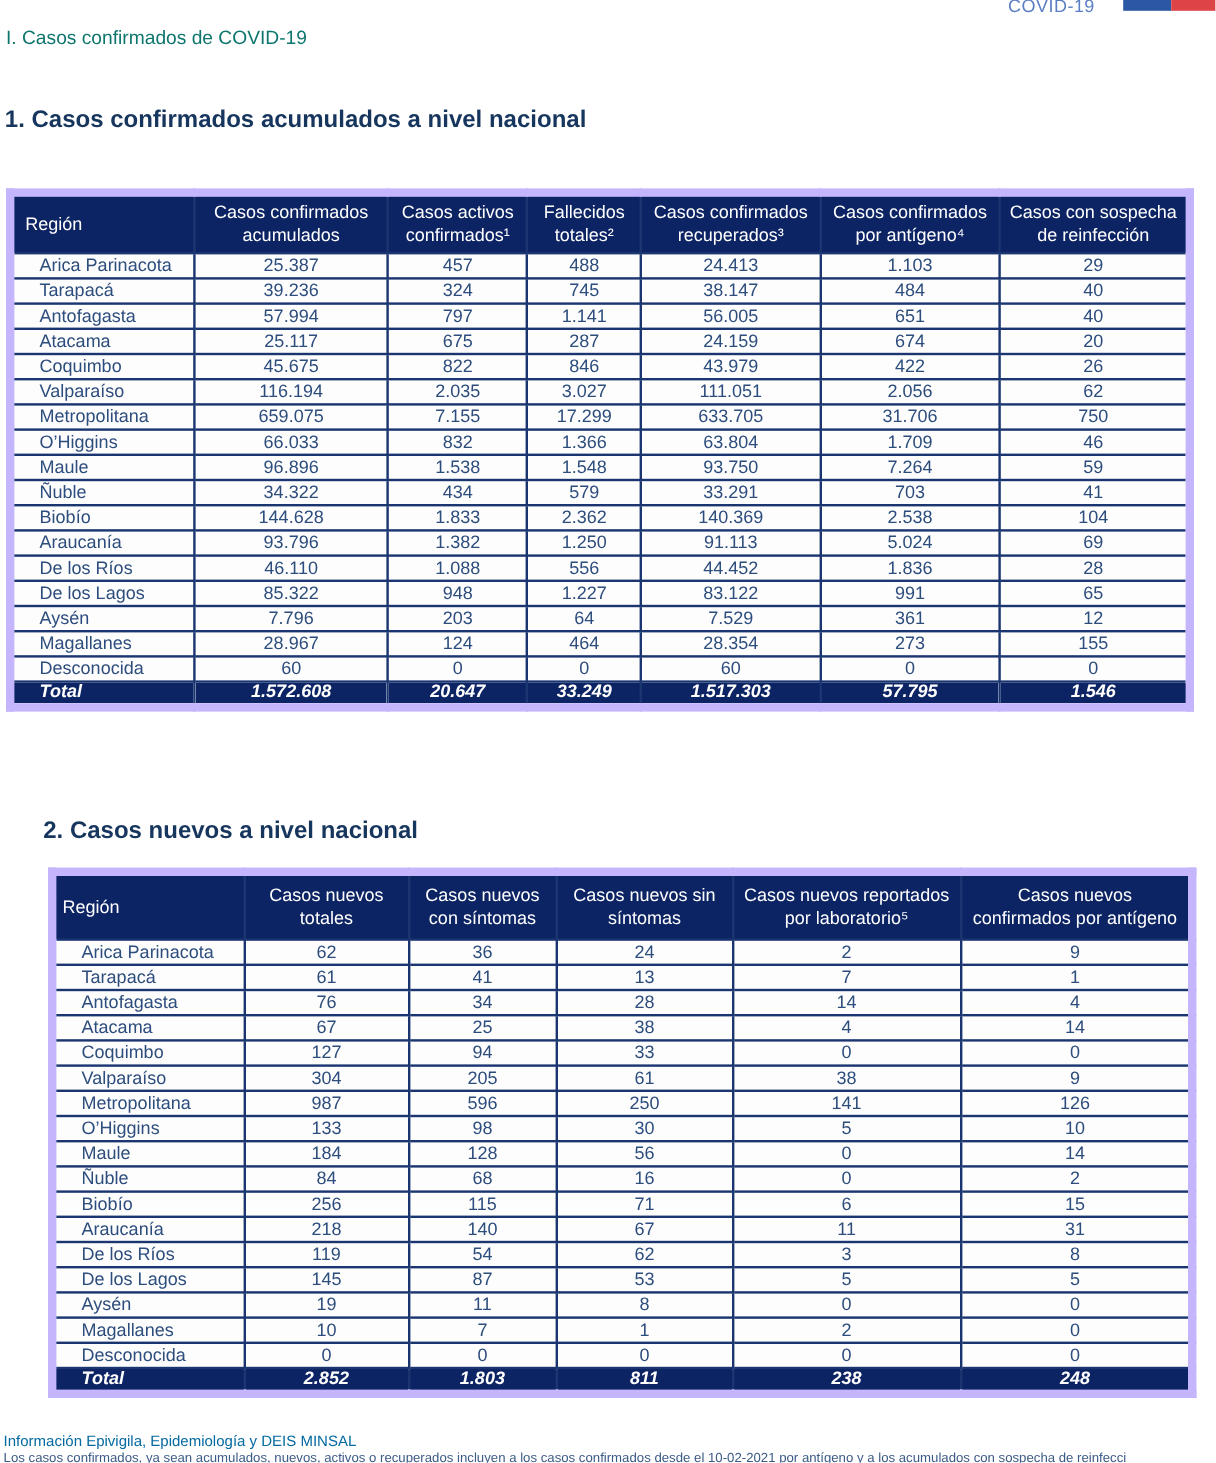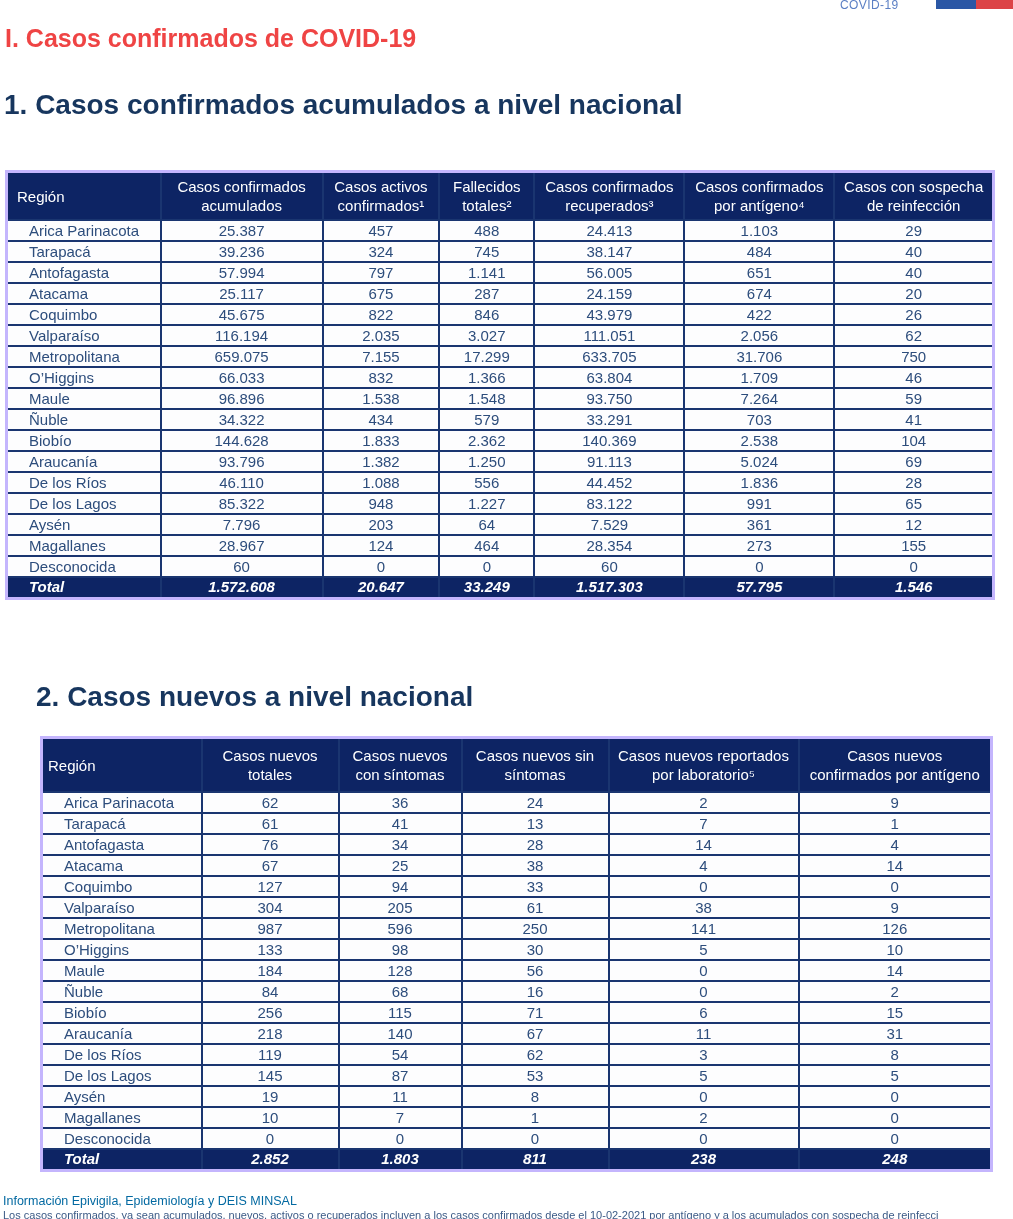--- a/index.html
+++ b/index.html
@@ -7,45 +7,44 @@
   body {
     width: 1013px; height: 1219px; overflow: hidden;
     background: #ffffff;
     font-family: "Liberation Sans", sans-serif;
   }
   .page { position: relative; width: 1013px; height: 1219px; overflow: hidden; }
 
   
   .covid-logo {
     position: absolute; left: 840px; top: 0px;
-    font-size: 12px; color: #5b7fc4; letter-spacing: 0.4px;
+    font-size: 15px; color: #5b7fc4; letter-spacing: 0.4px;
     line-height: 11px;
     text-align: right;
   }
   .gob-flag { position: absolute; left: 936px; top: 0; width: 77px; height: 9px; display: flex; }
   .flag-blue { width: 40px; height: 9px; background: #2b57a5; }
   .flag-red  { width: 37px; height: 9px; background: #dc4447; }
 
   .main-title {
     position: absolute; left: 5px; top: 24px; margin: 0;
-    font-size: 25px; font-weight: bold; color: #ef4444;
+    font-size: 16px; font-weight: normal; color: #0f766e;
   }
   .section-title {
     position: absolute; left: 4px; margin: 0;
-    font-size: 28px; font-weight: bold; color: #17365e;
+    font-size: 20px; font-weight: bold; color: #17365e;
   }
   .s1 { top: 89px; }
   .s2 { top: 681px; margin-left: 32px; }
 
   .data-table {
     position: absolute;
     border-collapse: collapse; table-layout: fixed;
     background: #fdfdfe;
-    border: 3px solid #c4b5fd;
-    margin-top: 13px;
+    border: 7px solid #c4b5fd;
   }
   #t1 { left: 5px;  top: 157px; width: 990px; }
   #t2 { left: 40px; top: 723px; width: 950px; }
 
   .data-table th, .data-table td { border: 2px solid #1a3570; }
 
   .data-table thead th {
     background: #0d2464; color: #ffffff;
     font-weight: normal; font-size: 15px; line-height: 1.28;
     padding: 4px 5px; text-align: center; vertical-align: middle;

